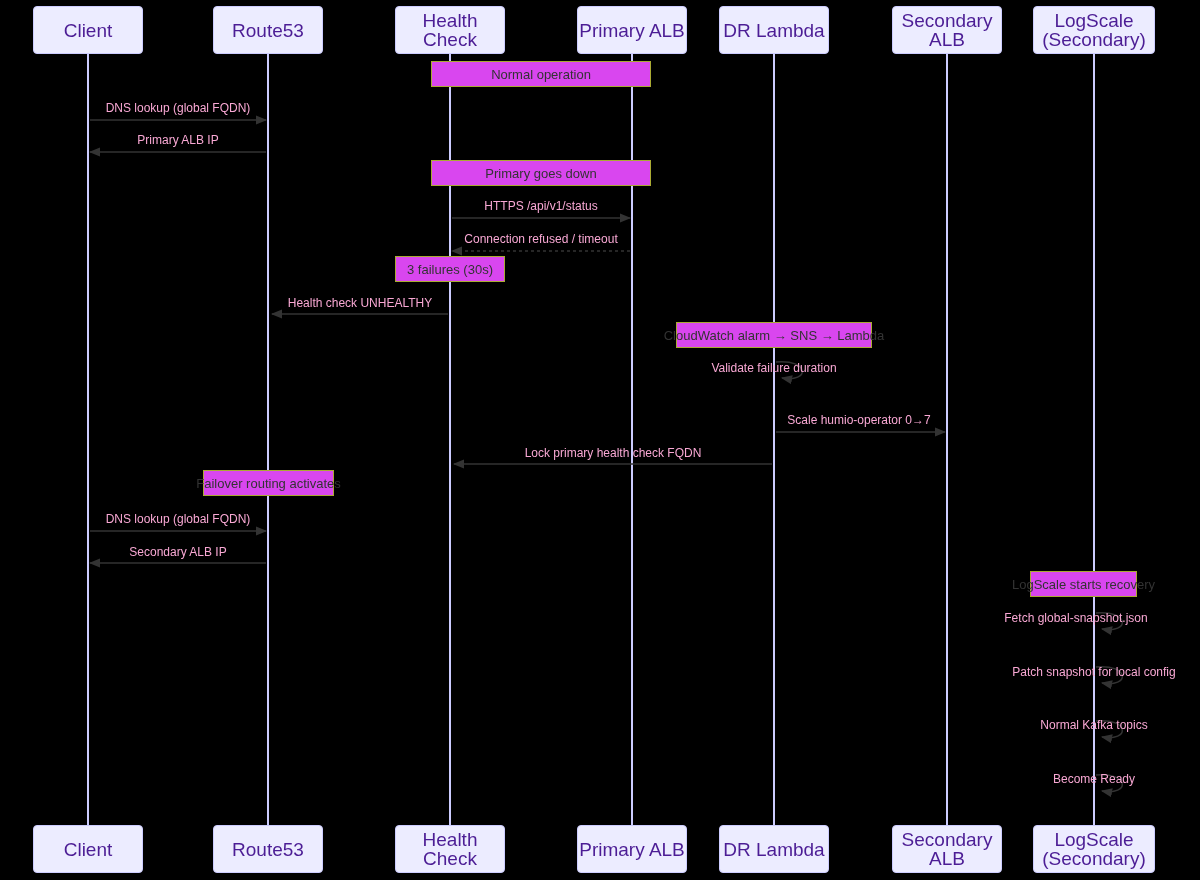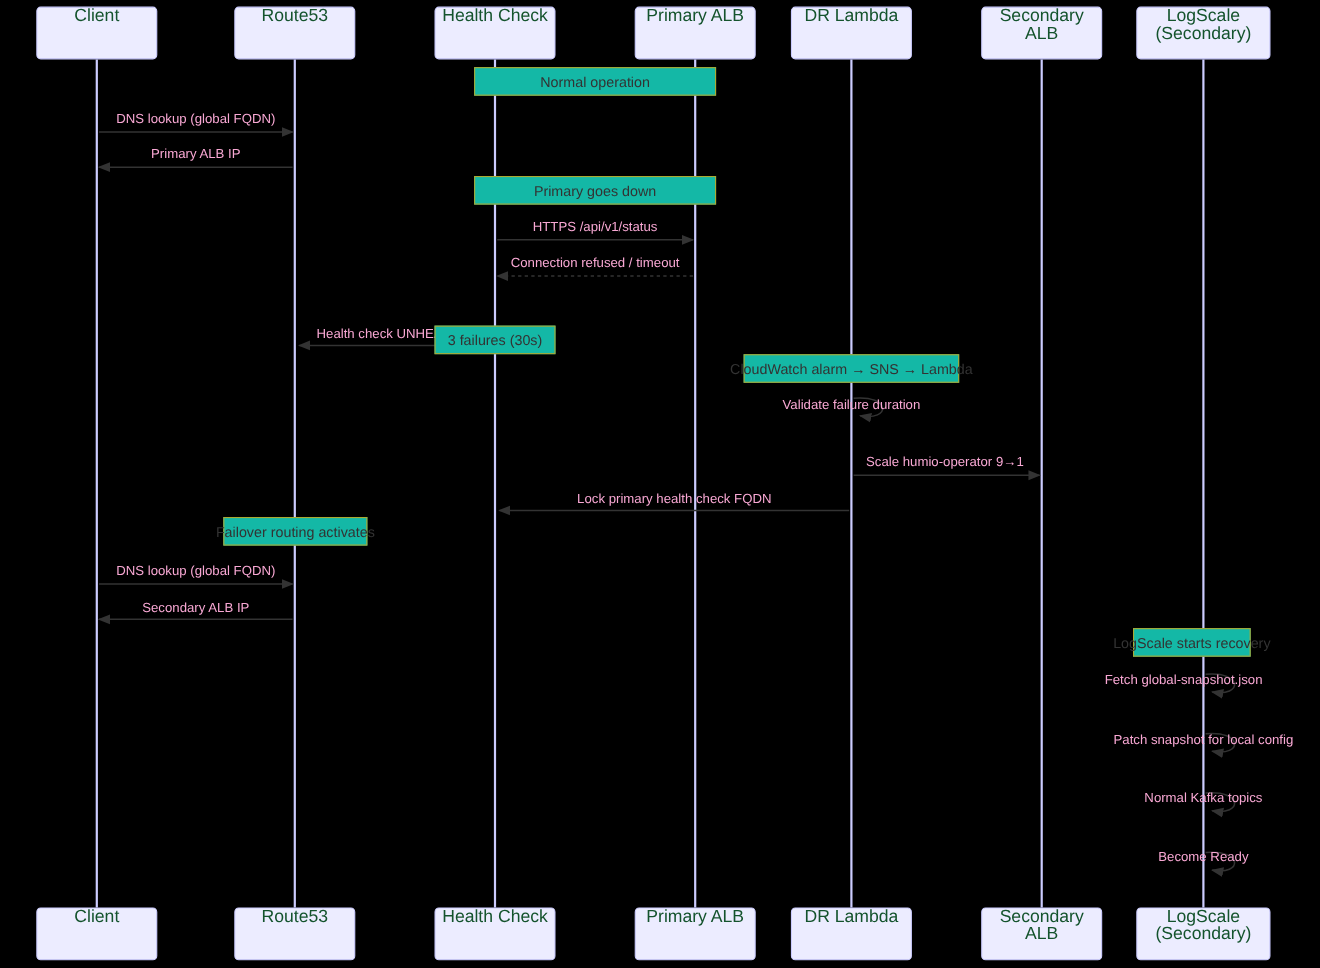--- a/index.html
+++ b/index.html
@@ -27,32 +27,33 @@
   }
   
   .participant {
     position: absolute;
     box-sizing: border-box;
     background: #ECECFF;
     border: 1px solid #CCCCFF;
     border-radius: 4px;
     height: 48px;
     display: flex;
+    align-items: center;
     justify-content: center;
-    color: #14532d;
-    font-size: 16px;
+    color: #4c1d95;
+    font-size: 19px;
     line-height: 1;
     text-align: center;
     z-index: 5;
   }
   
   .note {
     position: absolute;
     box-sizing: border-box;
-    background: #14b8a6;
+    background: #d946ef;
     border: 1px solid #AAAA33;
     height: 26px;
     display: flex;
     align-items: center;
     justify-content: center;
     color: #333333;
     font-size: 13px;
     line-height: 1;
     text-align: center;
     white-space: nowrap;
@@ -155,41 +156,41 @@
         <span>LogScale (Secondary)</span>
       </div>
     </div>
   <div id="notes-layer">
       <div class="note" style="left: 431px; top: 61px; width: 220px;">
         <span>Normal operation</span>
       </div>
       <div class="note" style="left: 431px; top: 160px; width: 220px;">
         <span>Primary goes down</span>
       </div>
-      <div class="note" style="left: 395px; top: 256px; width: 110px; margin-top: 40px;">
+      <div class="note" style="left: 395px; top: 256px; width: 110px;">
         <span>3 failures (30s)</span>
       </div>
       <div class="note" style="left: 676px; top: 322px; width: 196px;">
         <span>CloudWatch alarm → SNS → Lambda</span>
       </div>
       <div class="note" style="left: 203px; top: 470px; width: 131px;">
         <span>Failover routing activates</span>
       </div>
       <div class="note" style="left: 1030px; top: 571px; width: 107px;">
         <span>LogScale starts recovery</span>
       </div>
     </div>
   <div id="labels-layer">
       <div class="msg-label" style="left: 178px; top: 102px;">DNS lookup (global FQDN)</div>
       <div class="msg-label" style="left: 178px; top: 134px;">Primary ALB IP</div>
       <div class="msg-label" style="left: 541px; top: 200px;">HTTPS /api/v1/status</div>
       <div class="msg-label" style="left: 541px; top: 233px;">Connection refused / timeout</div>
       <div class="msg-label" style="left: 360px; top: 297px;">Health check UNHEALTHY</div>
       <div class="msg-label" style="left: 774px; top: 362px;">Validate failure duration</div>
-      <div class="msg-label" style="left: 859px; top: 414px;">Scale humio-operator 9→1</div>
+      <div class="msg-label" style="left: 859px; top: 414px;">Scale humio-operator 0→7</div>
       <div class="msg-label" style="left: 613px; top: 447px;">Lock primary health check FQDN</div>
       <div class="msg-label" style="left: 178px; top: 513px;">DNS lookup (global FQDN)</div>
       <div class="msg-label" style="left: 178px; top: 546px;">Secondary ALB IP</div>
       <div class="msg-label" style="left: 1076px; top: 612px;">Fetch global-snapshot.json</div>
       <div class="msg-label" style="left: 1094px; top: 666px;">Patch snapshot for local config</div>
       <div class="msg-label" style="left: 1094px; top: 719px;">Normal Kafka topics</div>
       <div class="msg-label" style="left: 1094px; top: 773px;">Become Ready</div>
     </div>
 
 </div>

